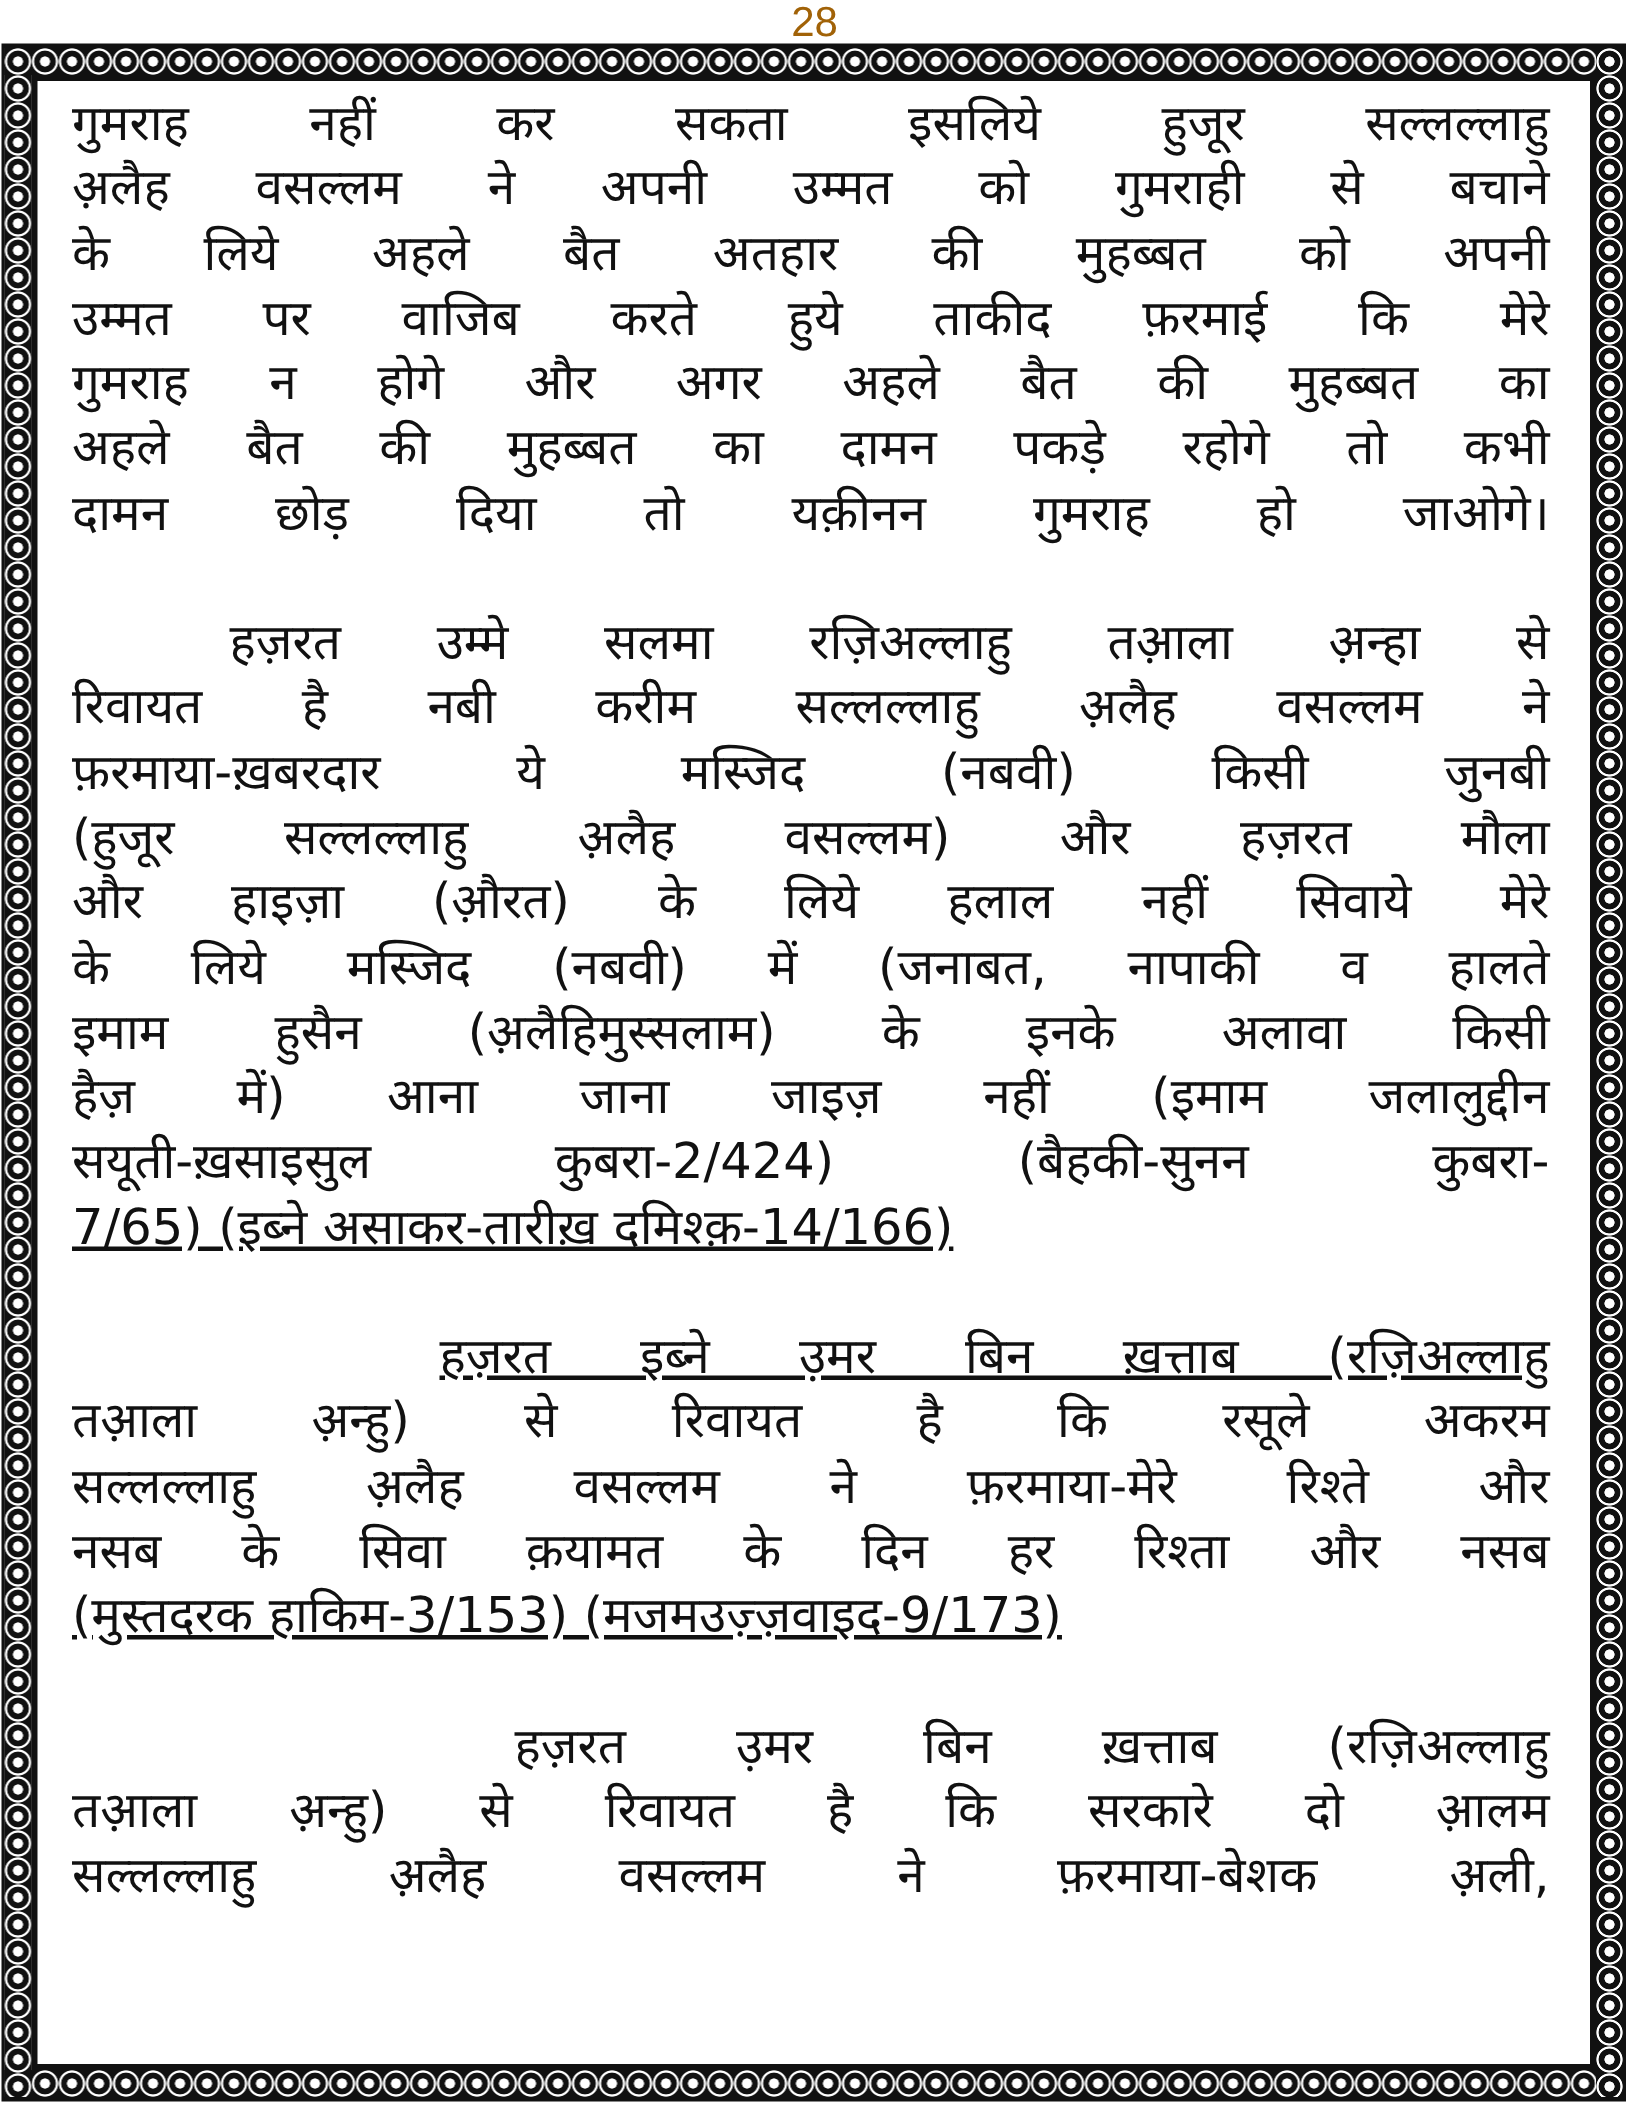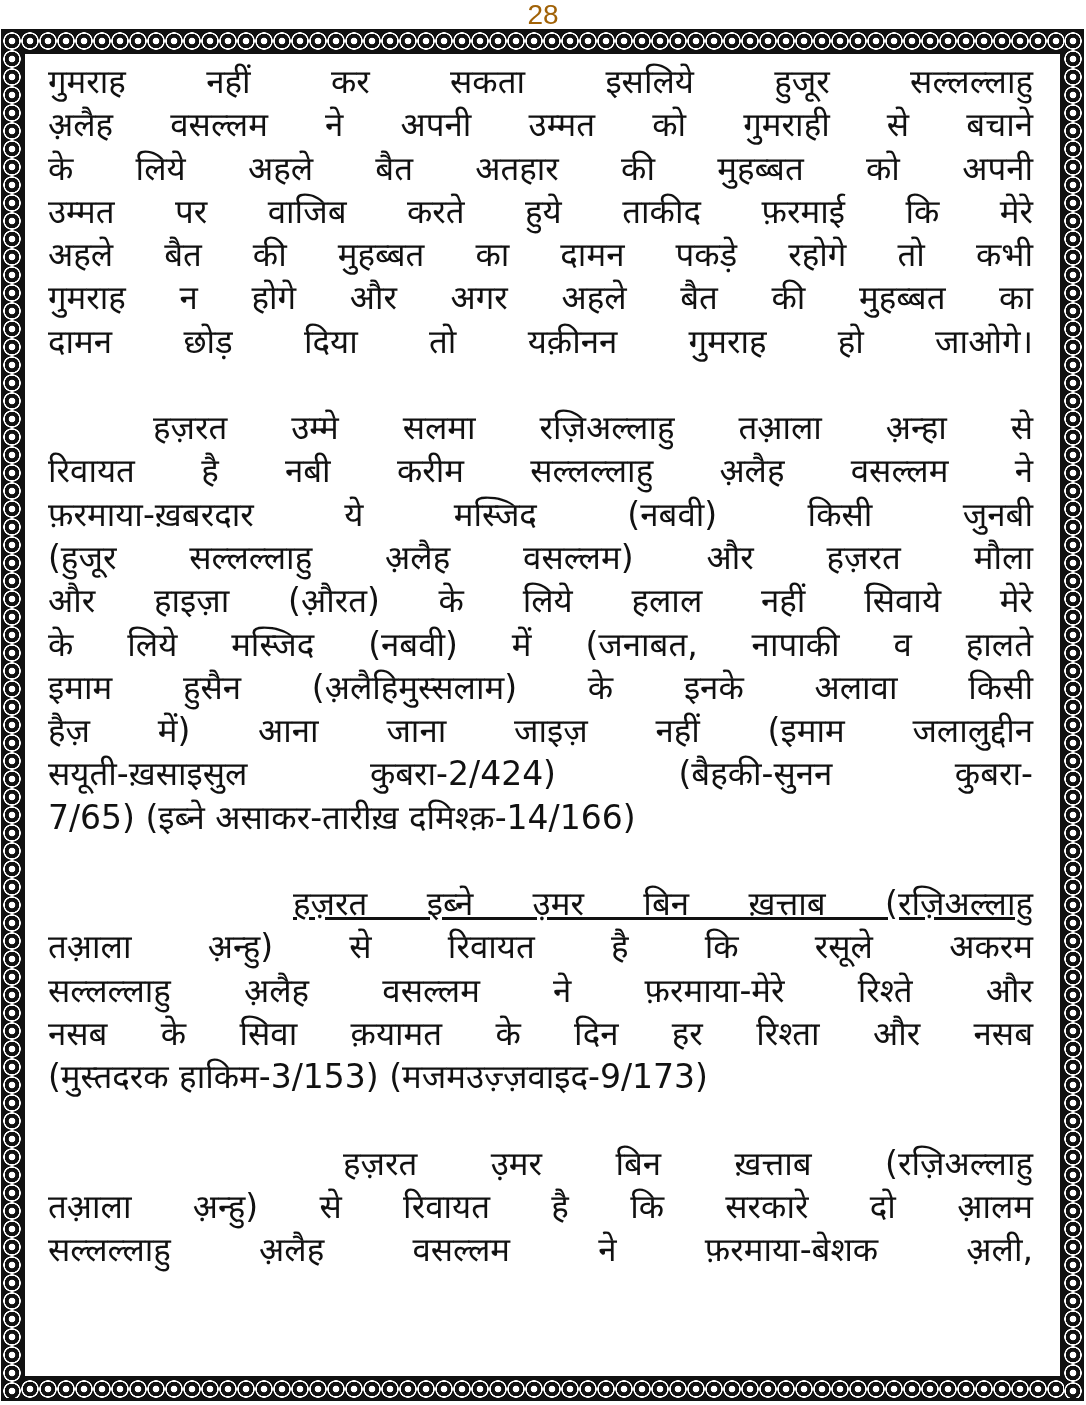--- a/index.html
+++ b/index.html
@@ -10,21 +10,21 @@
     background-image: radial-gradient(circle at 50% 50%, #fff 0 3.2px, transparent 3.6px), radial-gradient(circle at 50% 50%, #111 0 7px, #fff 7.5px, #fff 8.5px, #111 9px);
     background-size: 18px 18px; }
   .band-top { left: 0; top: 0; right: 0; height: 18px; background-repeat: repeat-x; }
   .band-bottom { left: 0; bottom: 0; right: 0; height: 18px; background-repeat: repeat-x; }
   .band-left { left: 0; top: 0; bottom: 0; width: 18px; background-repeat: repeat-y; }
   .band-right { right: 0; top: 0; bottom: 0; width: 18px; background-repeat: repeat-y; }
   .inner-line { position: absolute; left: 18px; top: 18px; right: 18px; bottom: 18px; border: 4px solid #111; }
   .content { position: absolute; left: 48px; top: 60px; width: 985px; font-size: 33px; line-height: 43.3px; }
   .para { margin: 0; }
   .line { display: block; text-align: justify; text-align-last: justify; white-space: nowrap; height: 43.3px; }
-  .line.last { text-align-last: left; }
+  .line.last { text-align-last: left; text-decoration: underline; }
   .line.indent-1 { padding-left: 105px; }
   .line.indent-2 { padding-left: 245px; text-decoration: underline; }
   .line.indent-3 { padding-left: 295px; }
   .gap { height: 43px; }
 </style>
 </head>
 <body>
 
 <div class="page-number">28</div>
 
@@ -36,22 +36,22 @@
   <div class="inner-line"></div>
 </div>
 
 <div class="content">
 
   <div class="para">
     <span class="line">गुमराह नहीं कर सकता इसलिये हुजूर सल्लल्लाहु</span>
     <span class="line">अ़लैह वसल्लम ने अपनी उम्मत को गुमराही से बचाने</span>
     <span class="line">के लिये अहले बैत अतहार की मुहब्बत को अपनी</span>
     <span class="line">उम्मत पर वाजिब करते हुये ताकीद फ़रमाई कि मेरे</span>
+    <span class="line">गुमराह न होगे और अगर अहले बैत की मुहब्बत का</span>
     <span class="line">अहले बैत की मुहब्बत का दामन पकड़े रहोगे तो कभी</span>
-    <span class="line">गुमराह न होगे और अगर अहले बैत की मुहब्बत का</span>
     <span class="line">दामन छोड़ दिया तो यक़ीनन गुमराह हो जाओगे।</span>
   </div>
 
   <div class="gap"></div>
 
   <div class="para">
     <span class="line indent-1">हज़रत उम्मे सलमा रज़िअल्लाहु तआ़ला अ़न्हा से</span>
     <span class="line">रिवायत है नबी करीम सल्लल्लाहु अ़लैह वसल्लम ने</span>
     <span class="line">फ़रमाया-ख़बरदार ये मस्जिद (नबवी) किसी जुनबी</span>
     <span class="line">(हुजूर सल्लल्लाहु अ़लैह वसल्लम) और हज़रत मौला</span>

